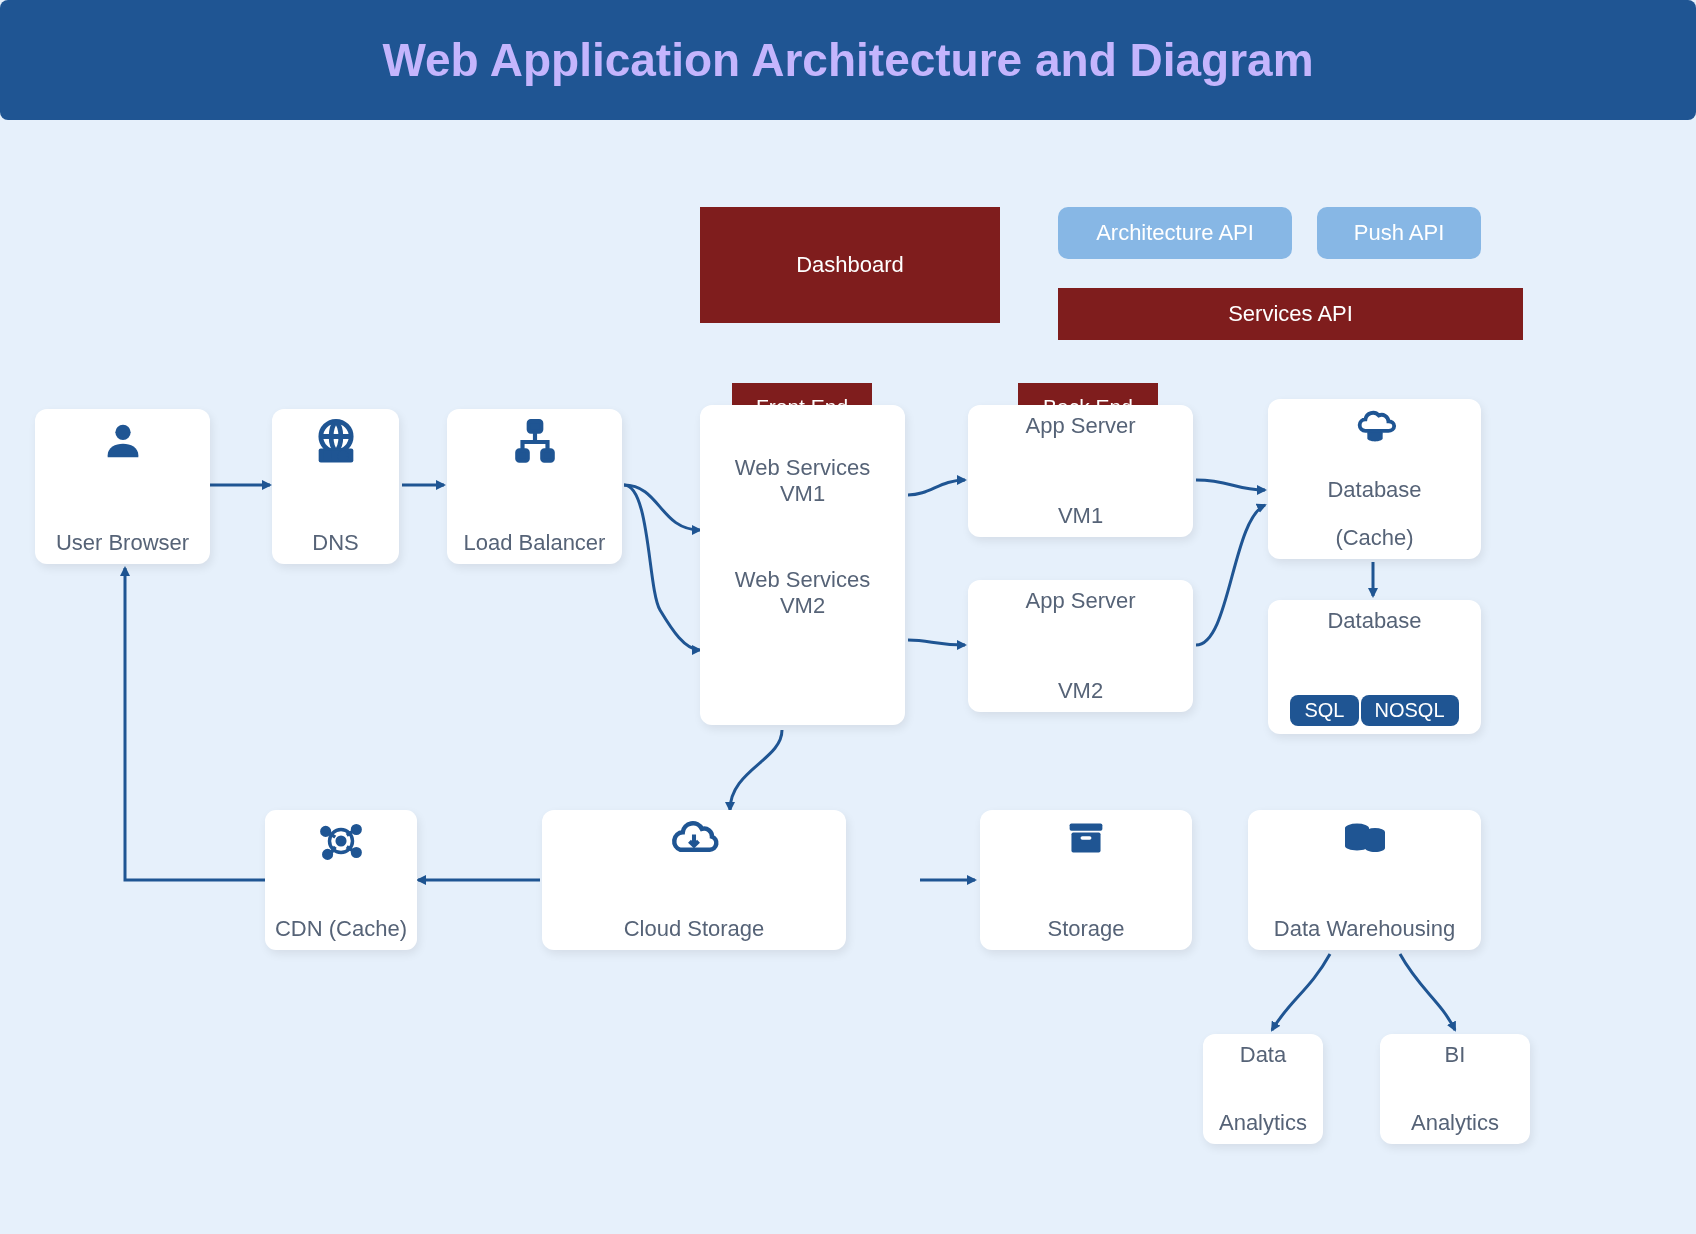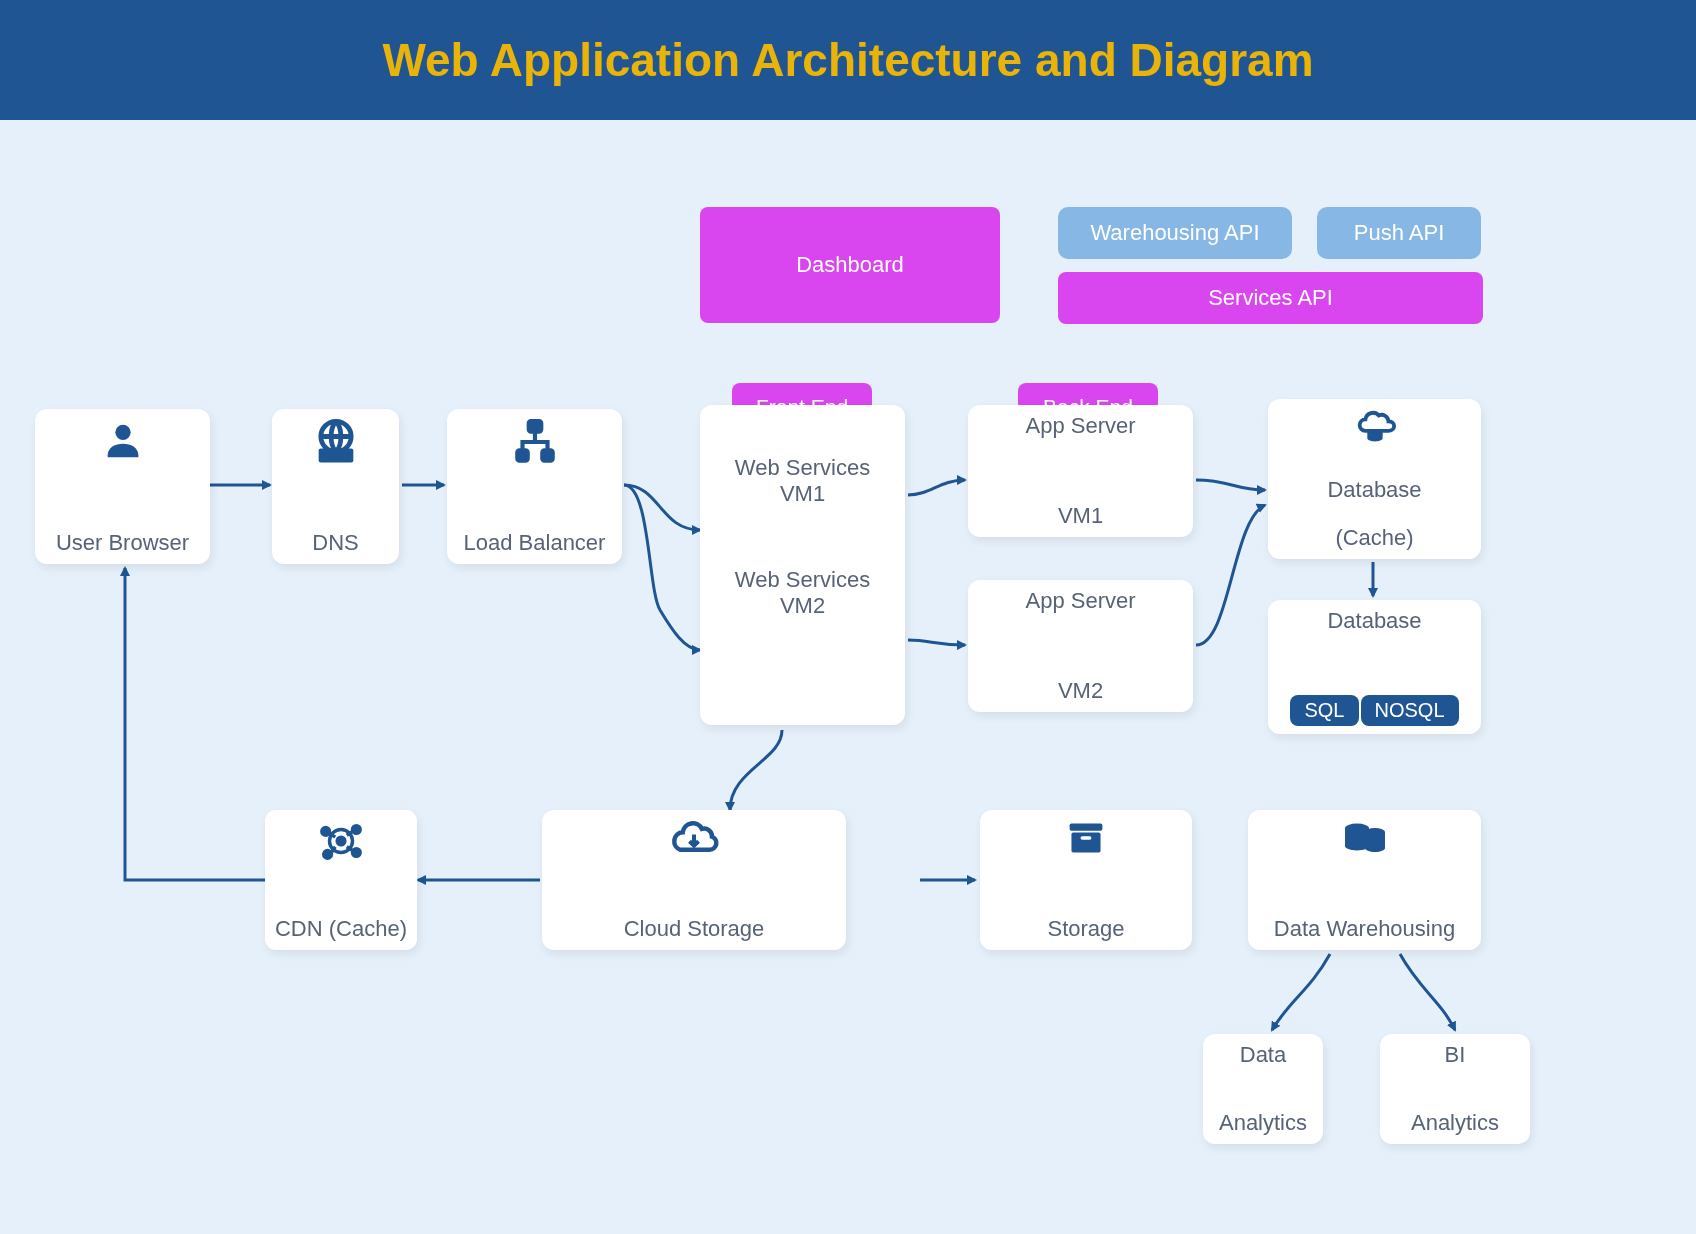--- a/index.html
+++ b/index.html
@@ -14,26 +14,27 @@
     background: #e6f0fb;
     overflow: hidden;
   }
   .header {
     position: absolute;
     left: 0;
     top: 0;
     width: 1696px;
     height: 120px;
     background: #1f5593;
-    color: #eab308;
+    color: #c4b5fd;
     display: flex;
     align-items: center;
     justify-content: center;
     font-size: 46px;
     font-weight: 700;
+    border-radius: 8px;
   }
   .node {
     position: absolute;
     background: #fff;
     border-radius: 12px;
     box-shadow: 2px 4px 10px rgba(0,0,0,0.08);
     display: flex;
     flex-direction: column;
     align-items: center;
     justify-content: space-between;
@@ -48,23 +49,23 @@
   }
   .icon {
     color: #1f5593;
     display: flex;
     align-items: center;
     justify-content: center;
     margin-bottom: 8px;
   }
   .badge-dark {
     position: absolute;
-    background: #d946ef;
+    background: #7f1d1d;
     color: #fff;
-    border-radius: 8px;
+    border-radius: 0;
     display: flex;
     align-items: center;
     justify-content: center;
     font-size: 22px;
     font-weight: 500;
     white-space: nowrap;
   }
   .badge-light {
     position: absolute;
     background: #87b7e5;
@@ -140,26 +141,26 @@
       <path d="M1330,954 C1310,990 1290,1000 1272,1030"></path>
 
       <path d="M1400,954 C1420,990 1440,1000 1455,1030"></path>
     </g>
   </svg>
 
   <div class="badge-dark" style="left:700px; top:207px; width:300px; height:116px;">
     <span>Dashboard</span>
   </div>
   <div class="badge-light" style="left:1058px; top:207px; width:234px; height:52px;">
-    <span>Warehousing API</span>
+    <span>Architecture API</span>
   </div>
   <div class="badge-light" style="left:1317px; top:207px; width:164px; height:52px;">
     <span>Push API</span>
   </div>
-  <div class="badge-dark" style="left:1058px; top:272px; width:425px; height:52px;">
+  <div class="badge-dark" style="left:1058px; top:288px; width:465px; height:52px;">
     <span>Services API</span>
   </div>
 
   <div class="badge-dark" style="left:732px; top:383px; width:140px; height:48px; font-size:21px;">
     <span>Front End</span>
   </div>
   <div class="badge-dark" style="left:1018px; top:383px; width:140px; height:48px; font-size:21px;">
     <span>Back End</span>
   </div>
 

